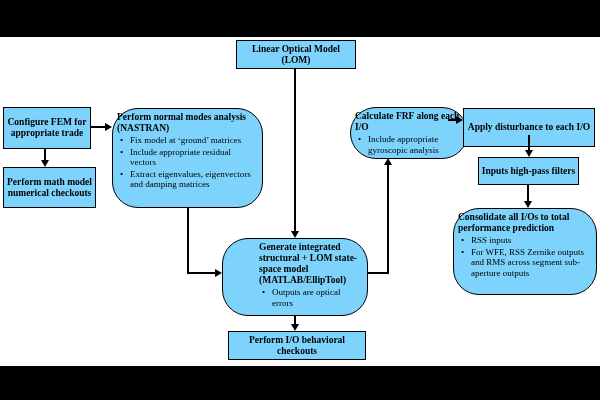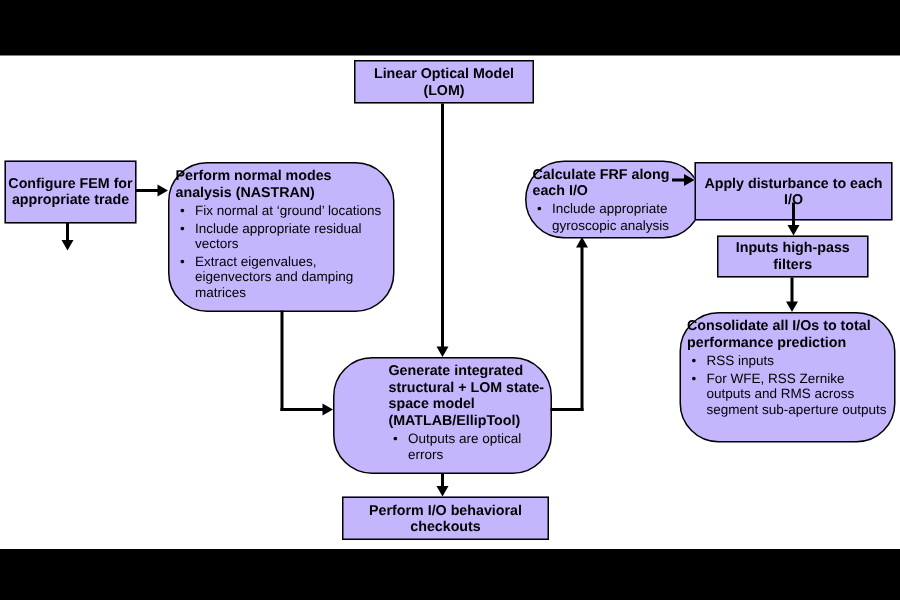--- a/index.html
+++ b/index.html
@@ -1,20 +1,20 @@
 <!DOCTYPE html>
 <html><head>
 <meta charset="utf-8">
 <style>
   html,body{margin:0;padding:0;background:#000;}
   #canvas{position:relative;width:600px;height:400px;background:#000;overflow:hidden;
           font-family:"Liberation Sans", sans-serif;color:#000;}
   #stage{position:absolute;left:0;top:37px;width:600px;height:329px;background:#fff;}
-  .box{position:absolute;background:#c4b5fd;border:1.5px solid #000;box-sizing:border-box;
-       display:flex;flex-direction:column;justify-content:center;}
+  .box{position:absolute;background:#7dd3fc;border:1.5px solid #000;box-sizing:border-box;
+       display:flex;flex-direction:column;justify-content:center;font-family:Liberation Serif, serif;}
   .box.centered{align-items:center;text-align:center;}
   .box.listy{justify-content:flex-start;padding:3px 4px 2px 4px;border-radius:26px;}
   .title{font-weight:bold;font-size:9.5px;line-height:11px;}
   .bullets{margin:0;padding:0;list-style:none;font-size:9px;line-height:10.5px;}
   .bullets li{position:relative;padding-left:13px;margin-top:1px;}
   .bullets li::before{content:"\2022";position:absolute;left:3px;top:0;font-size:9px;}
   .hline,.vline{position:absolute;background:#000;}
   .hline{height:2px;}
   .vline{width:2px;}
   .arr{position:absolute;width:0;height:0;}
@@ -41,25 +41,28 @@
   <div id="stage"></div>
 
   <div class="box centered" id="b-lom">
     <div class="title">Linear Optical Model (LOM)</div>
   </div>
 
   <div class="box centered" id="b-cfem">
     <div class="title">Configure FEM for appropriate trade</div>
   </div>
 
+  <div class="box centered" id="b-math">
+    <div class="title">Perform math model numerical checkouts</div>
+  </div>
 
   <div class="box listy" id="b-nm">
     <div class="title">Perform normal modes analysis (NASTRAN)</div>
     <ul class="bullets">
-      <li>Fix normal at ‘ground’ locations</li>
+      <li>Fix model at ‘ground’ matrices</li>
       <li>Include appropriate residual vectors</li>
       <li>Extract eigenvalues, eigenvectors and damping matrices</li>
     </ul>
   </div>
 
   <div class="box listy" id="b-frf">
     <div class="title">Calculate FRF along each I/O</div>
     <ul class="bullets">
       <li>Include appropriate gyroscopic analysis</li>
     </ul>

